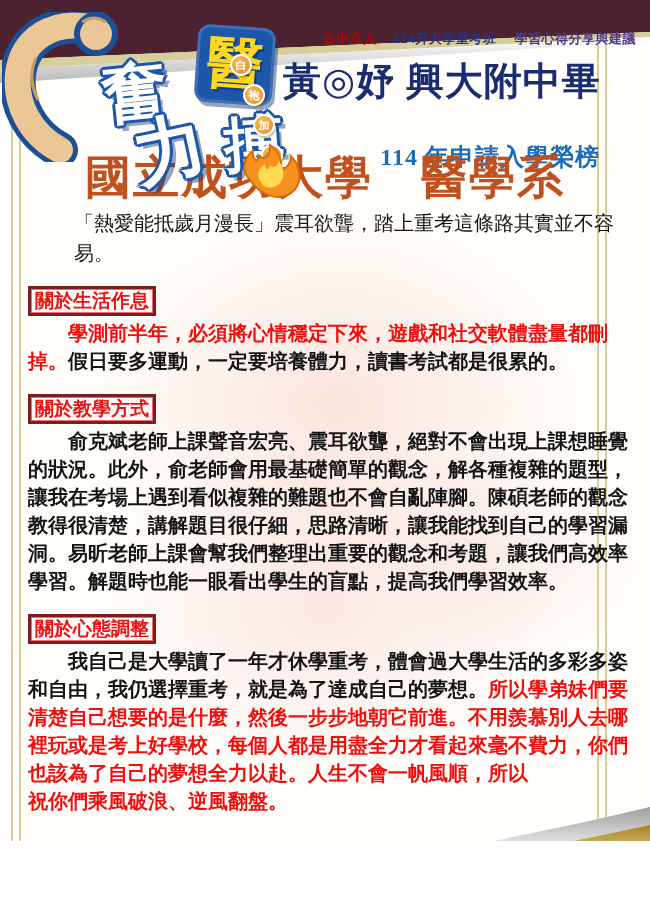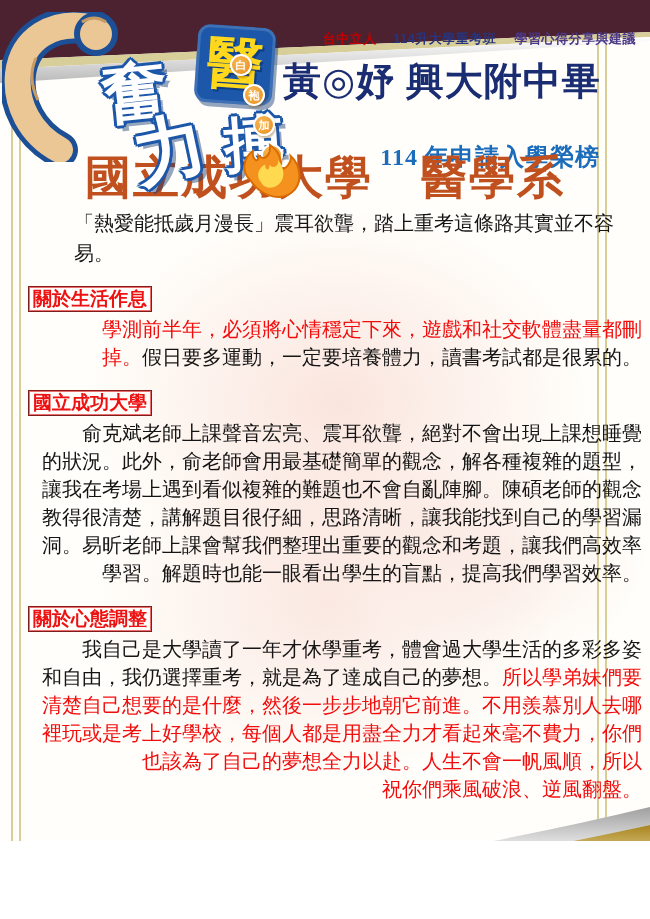--- a/index.html
+++ b/index.html
@@ -86,24 +86,24 @@
   
   .content{position:absolute;left:28px;top:208px;width:614px;z-index:3;}
   .intro{
     margin:0 0 18px 0;padding-left:46px;
     font-size:20px;line-height:30px;color:#141414;font-weight:500;
   }
   .sec{margin:0;}
   .sec-title-box{
     display:inline-block;margin:0 0 3px 0;padding:0 4px;
     font-size:19px;font-weight:700;color:#ee1111;line-height:24px;
-    border:1px solid #7f1d1d;box-shadow:inset 0 0 0 1px rgba(230,60,60,.75);
+    border:3px solid #7f1d1d;box-shadow:inset 0 0 0 1px rgba(230,60,60,.75);
     background:rgba(255,255,255,.4);
   }
-  .para{margin:0 0 19px 0;font-size:20px;line-height:28px;text-indent:2em;color:#141414;font-weight:400;text-align:right;}
+  .para{margin:0 0 19px 0;font-size:20px;line-height:28px;text-indent:2em;color:#141414;font-weight:700;}
   .para .red{color:#f20d0d;}
   .para .blk{color:#141414;}
   .sec.last .para{margin-bottom:0;}
 
   
   .footer-svg{position:absolute;left:0;top:799px;z-index:5;}
   .slogan{
     position:absolute;top:884px;right:16px;z-index:6;white-space:nowrap;
     font-family:"Liberation Serif","DejaVu Serif",serif;font-style:italic;font-weight:900;
     font-size:21px;letter-spacing:.5px;word-spacing:10px;
@@ -182,21 +182,21 @@
 
     <section class="sec">
       <div class="sec-title-box">關於生活作息</div>
       <p class="para"><span class="red">學測前半年，必須將心情穩定下來，遊戲和社交軟體盡量都刪掉。</span><span class="blk">假日要多運動，一定要培養體力，讀書考試都是很累的。</span></p>
     </section>
 
     <section class="sec">
     </section>
 
     <section class="sec">
-      <div class="sec-title-box">國立成功大學</div>
+      <div class="sec-title-box">關於教學方式</div>
       <p class="para"><span class="blk">俞克斌老師上課聲音宏亮、震耳欲聾，絕對不會出現上課想睡覺的狀況。此外，俞老師會用最基礎簡單的觀念，解各種複雜的題型，讓我在考場上遇到看似複雜的難題也不會自亂陣腳。陳碩老師的觀念教得很清楚，講解題目很仔細，思路清晰，讓我能找到自己的學習漏洞。易昕老師上課會幫我們整理出重要的觀念和考題，讓我們高效率學習。解題時也能一眼看出學生的盲點，提高我們學習效率。</span></p>
     </section>
 
     <section class="sec last">
       <div class="sec-title-box">關於心態調整</div>
       <p class="para"><span class="blk">我自己是大學讀了一年才休學重考，體會過大學生活的多彩多姿和自由，我仍選擇重考，就是為了達成自己的夢想。</span><span class="red">所以學弟妹們要清楚自己想要的是什麼，然後一步步地朝它前進。不用羨慕別人去哪裡玩或是考上好學校，每個人都是用盡全力才看起來毫不費力，你們也該為了自己的夢想全力以赴。人生不會一帆風順，所以</span><br><span class="red">祝你們乘風破浪、逆風翻盤。</span></p>
     </section>
   </div>
 
   <svg class="footer-svg" width="650" height="120" viewBox="0 0 650 120">

